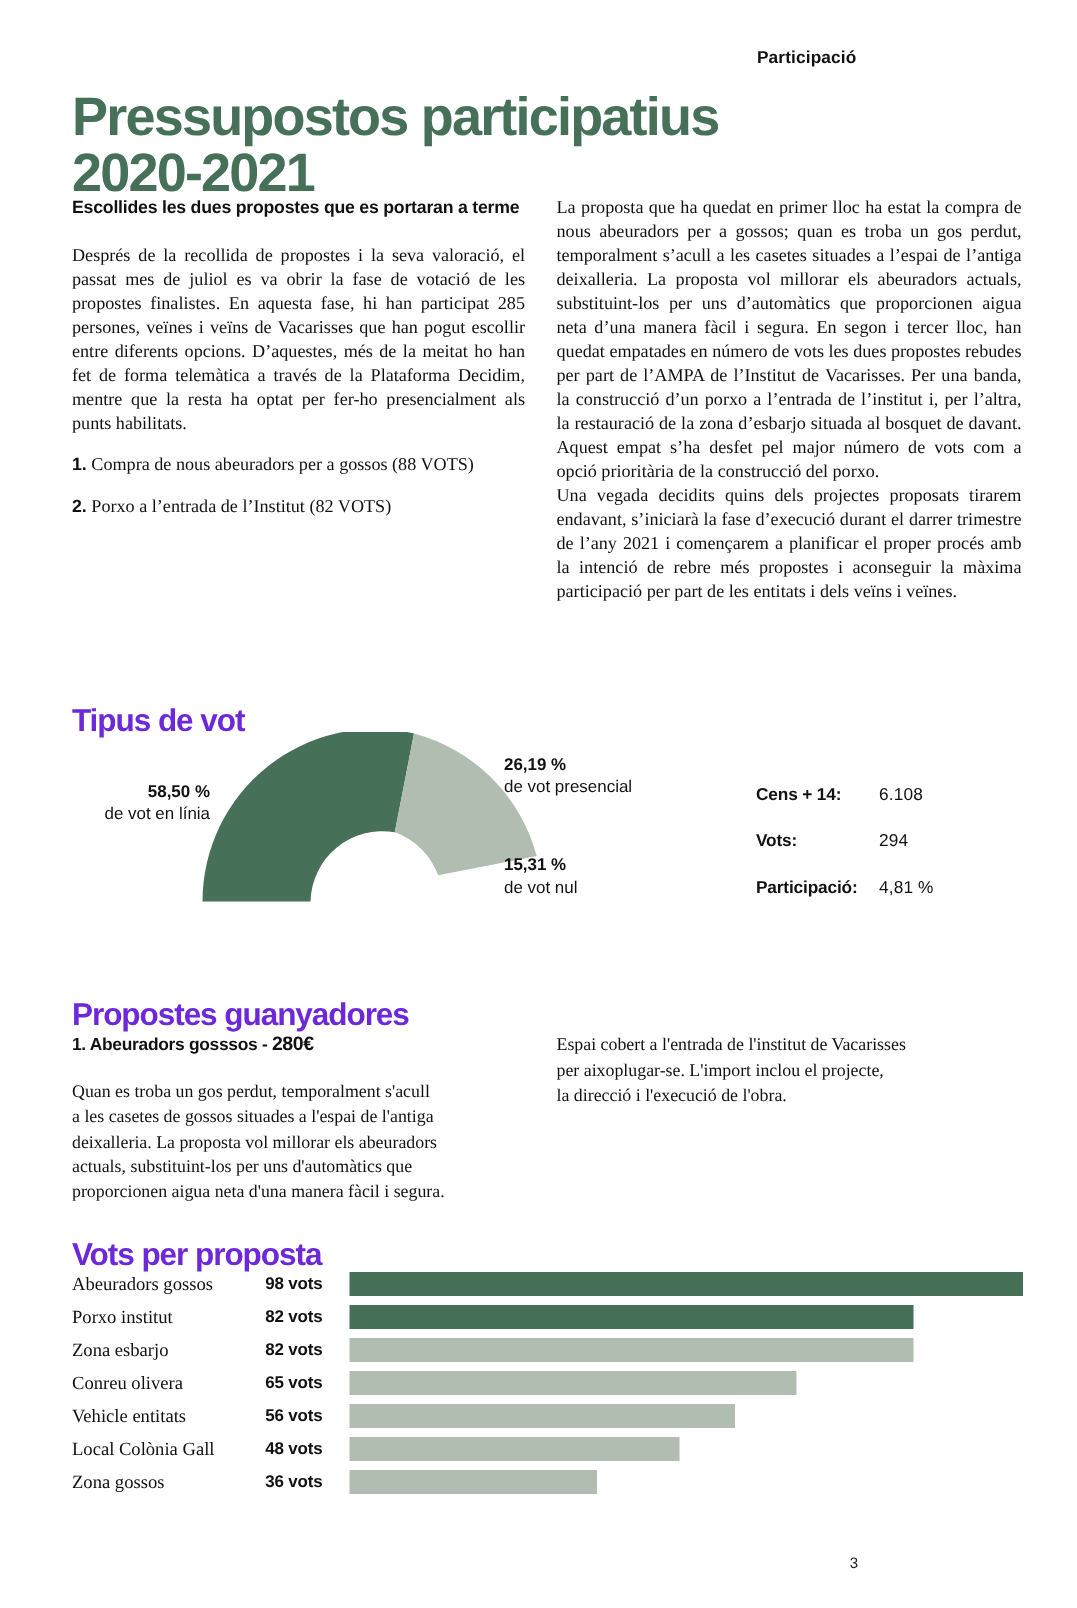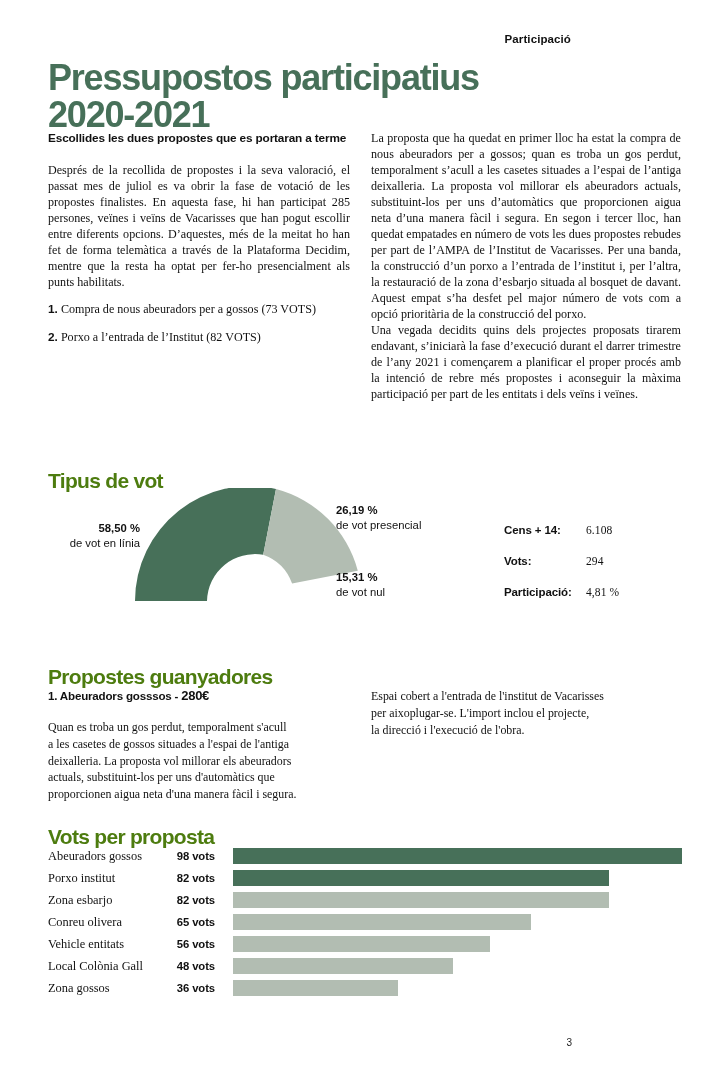--- a/index.html
+++ b/index.html
@@ -93,21 +93,21 @@
     font-size: 11.8px;
   }
 
   
   .section-title {
     position: absolute;
     font-family: "Liberation Sans", sans-serif;
     font-weight: bold;
     font-size: 21px;
     letter-spacing: -0.7px;
-    color: #4d7c0f;
+    color: #6d28d9;
   }
   #title-tipus { top: 452px; left: 48px; }
   #title-propostes { top: 648px; left: 48px; }
   #title-vots { top: 808px; left: 48px; }
 
   
   .donut-wrap {
     position: absolute;
     top: 488px;
     left: 130px;
@@ -158,21 +158,20 @@
   }
   .stats-row:last-child { margin-bottom: 0; }
   .stats-key {
     width: 82px;
     font-weight: bold;
     letter-spacing: -0.1px;
   }
   .stats-val {
     flex: 1;
     letter-spacing: 0.1px;
-    font-family: Liberation Serif, serif;
   }
 
   
   .prop-col {
     position: absolute;
     width: 300px;
   }
   #prop-1 { top: 688px; left: 48px; }
   #prop-2 { top: 688px; left: 371px; }
   .prop-head {
@@ -254,21 +253,21 @@
 
 <div class="page">
 
   <div class="kicker">Participació</div>
   <h1 class="main-title">Pressupostos participatius
 2020-2021</h1>
 
   <div class="col-left">
     <p class="lede">Escollides les dues propostes que es portaran a terme</p>
     <p class="body-p">Després de la recollida de propostes i la seva valoració, el passat mes de juliol es va obrir la fase de votació de les propostes finalistes. En aquesta fase, hi han participat 285 persones, veïnes i veïns de Vacarisses que han pogut escollir entre diferents opcions. D’aquestes, més de la meitat ho han fet de forma telemàtica a través de la Plataforma Decidim, mentre que la resta ha optat per fer-ho presencialment als punts habilitats.</p>
-    <p class="winner-line"><span class="num">1.</span> <span>Compra de nous abeuradors per a gossos  (73 VOTS)</span></p>
+    <p class="winner-line"><span class="num">1.</span> <span>Compra de nous abeuradors per a gossos  (88 VOTS)</span></p>
     <p class="winner-line"><span class="num">2.</span> <span>Porxo a l’entrada de l’Institut (82 VOTS)</span></p>
   </div>
 
   <div class="col-right">
     <p class="body-p tight">La proposta que ha quedat en primer lloc ha estat la compra de nous abeuradors per a gossos; quan es troba un gos perdut, temporalment s’acull a les casetes situades a l’espai de l’antiga deixalleria. La proposta vol millorar els abeuradors actuals, substituint-los per uns d’automàtics que proporcionen aigua neta d’una manera fàcil i segura. En segon i tercer lloc, han quedat empatades en número de vots les dues propostes rebudes per part de l’AMPA de l’Institut de Vacarisses. Per una banda, la construcció d’un porxo a l’entrada de l’institut i, per l’altra, la restauració de la zona d’esbarjo situada al bosquet de davant. Aquest empat s’ha desfet pel major número de vots com a opció prioritària de la construcció del porxo.</p>
     <p class="body-p">Una vegada decidits quins dels projectes proposats tirarem endavant, s’iniciarà la fase d’execució durant el darrer trimestre de l’any 2021 i començarem a planificar el proper procés amb la intenció de rebre més propostes i aconseguir la màxima participació per part de les entitats i dels veïns i veïnes.</p>
   </div>
 
   <h2 class="section-title" id="title-tipus">Tipus de vot</h2>
 

